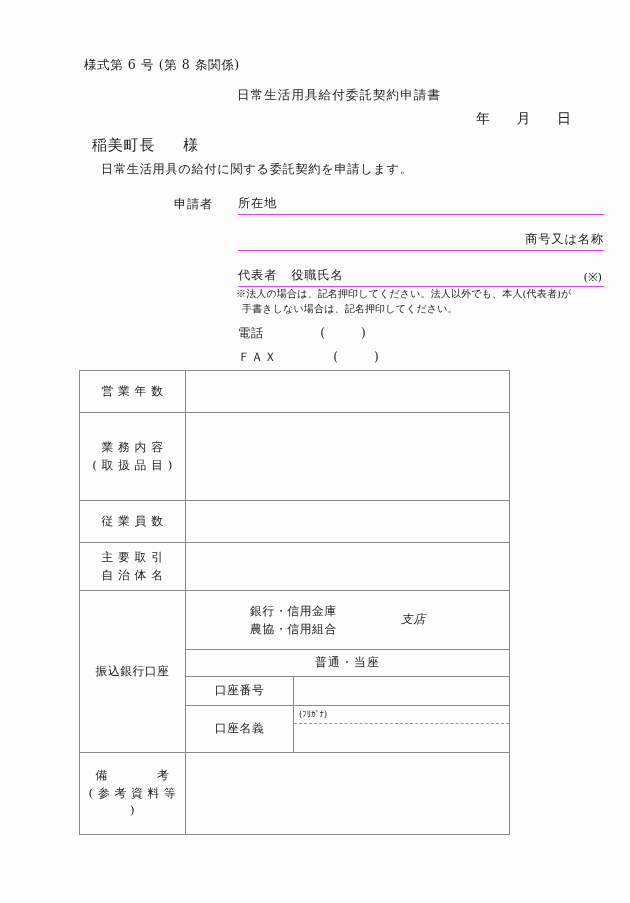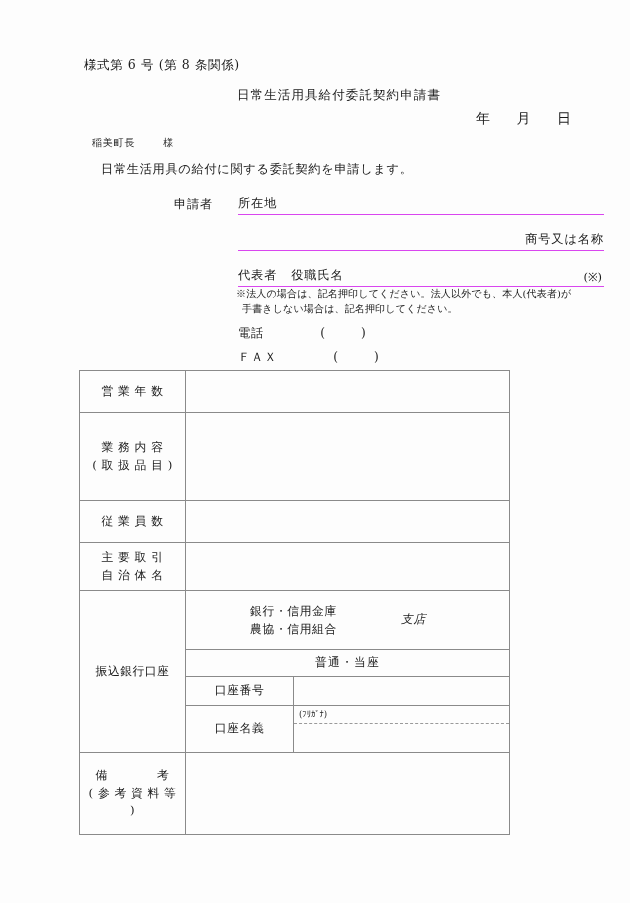--- a/index.html
+++ b/index.html
@@ -52,21 +52,21 @@
     font-size: 14px;
     letter-spacing: 0.5px;
     white-space: nowrap;
   }
   .date-line .sp { display: inline-block; width: 26px; }
 
   .addressee {
     position: absolute;
     left: 76px;
     top: 136px;
-    font-size: 10px;
+    font-size: 15px;
     letter-spacing: 0.8px;
     white-space: nowrap;
   }
   .addressee .gap { display: inline-block; width: 28px; }
 
   .request-sentence {
     position: absolute;
     left: 85px;
     top: 161px;
     font-size: 12.2px;

